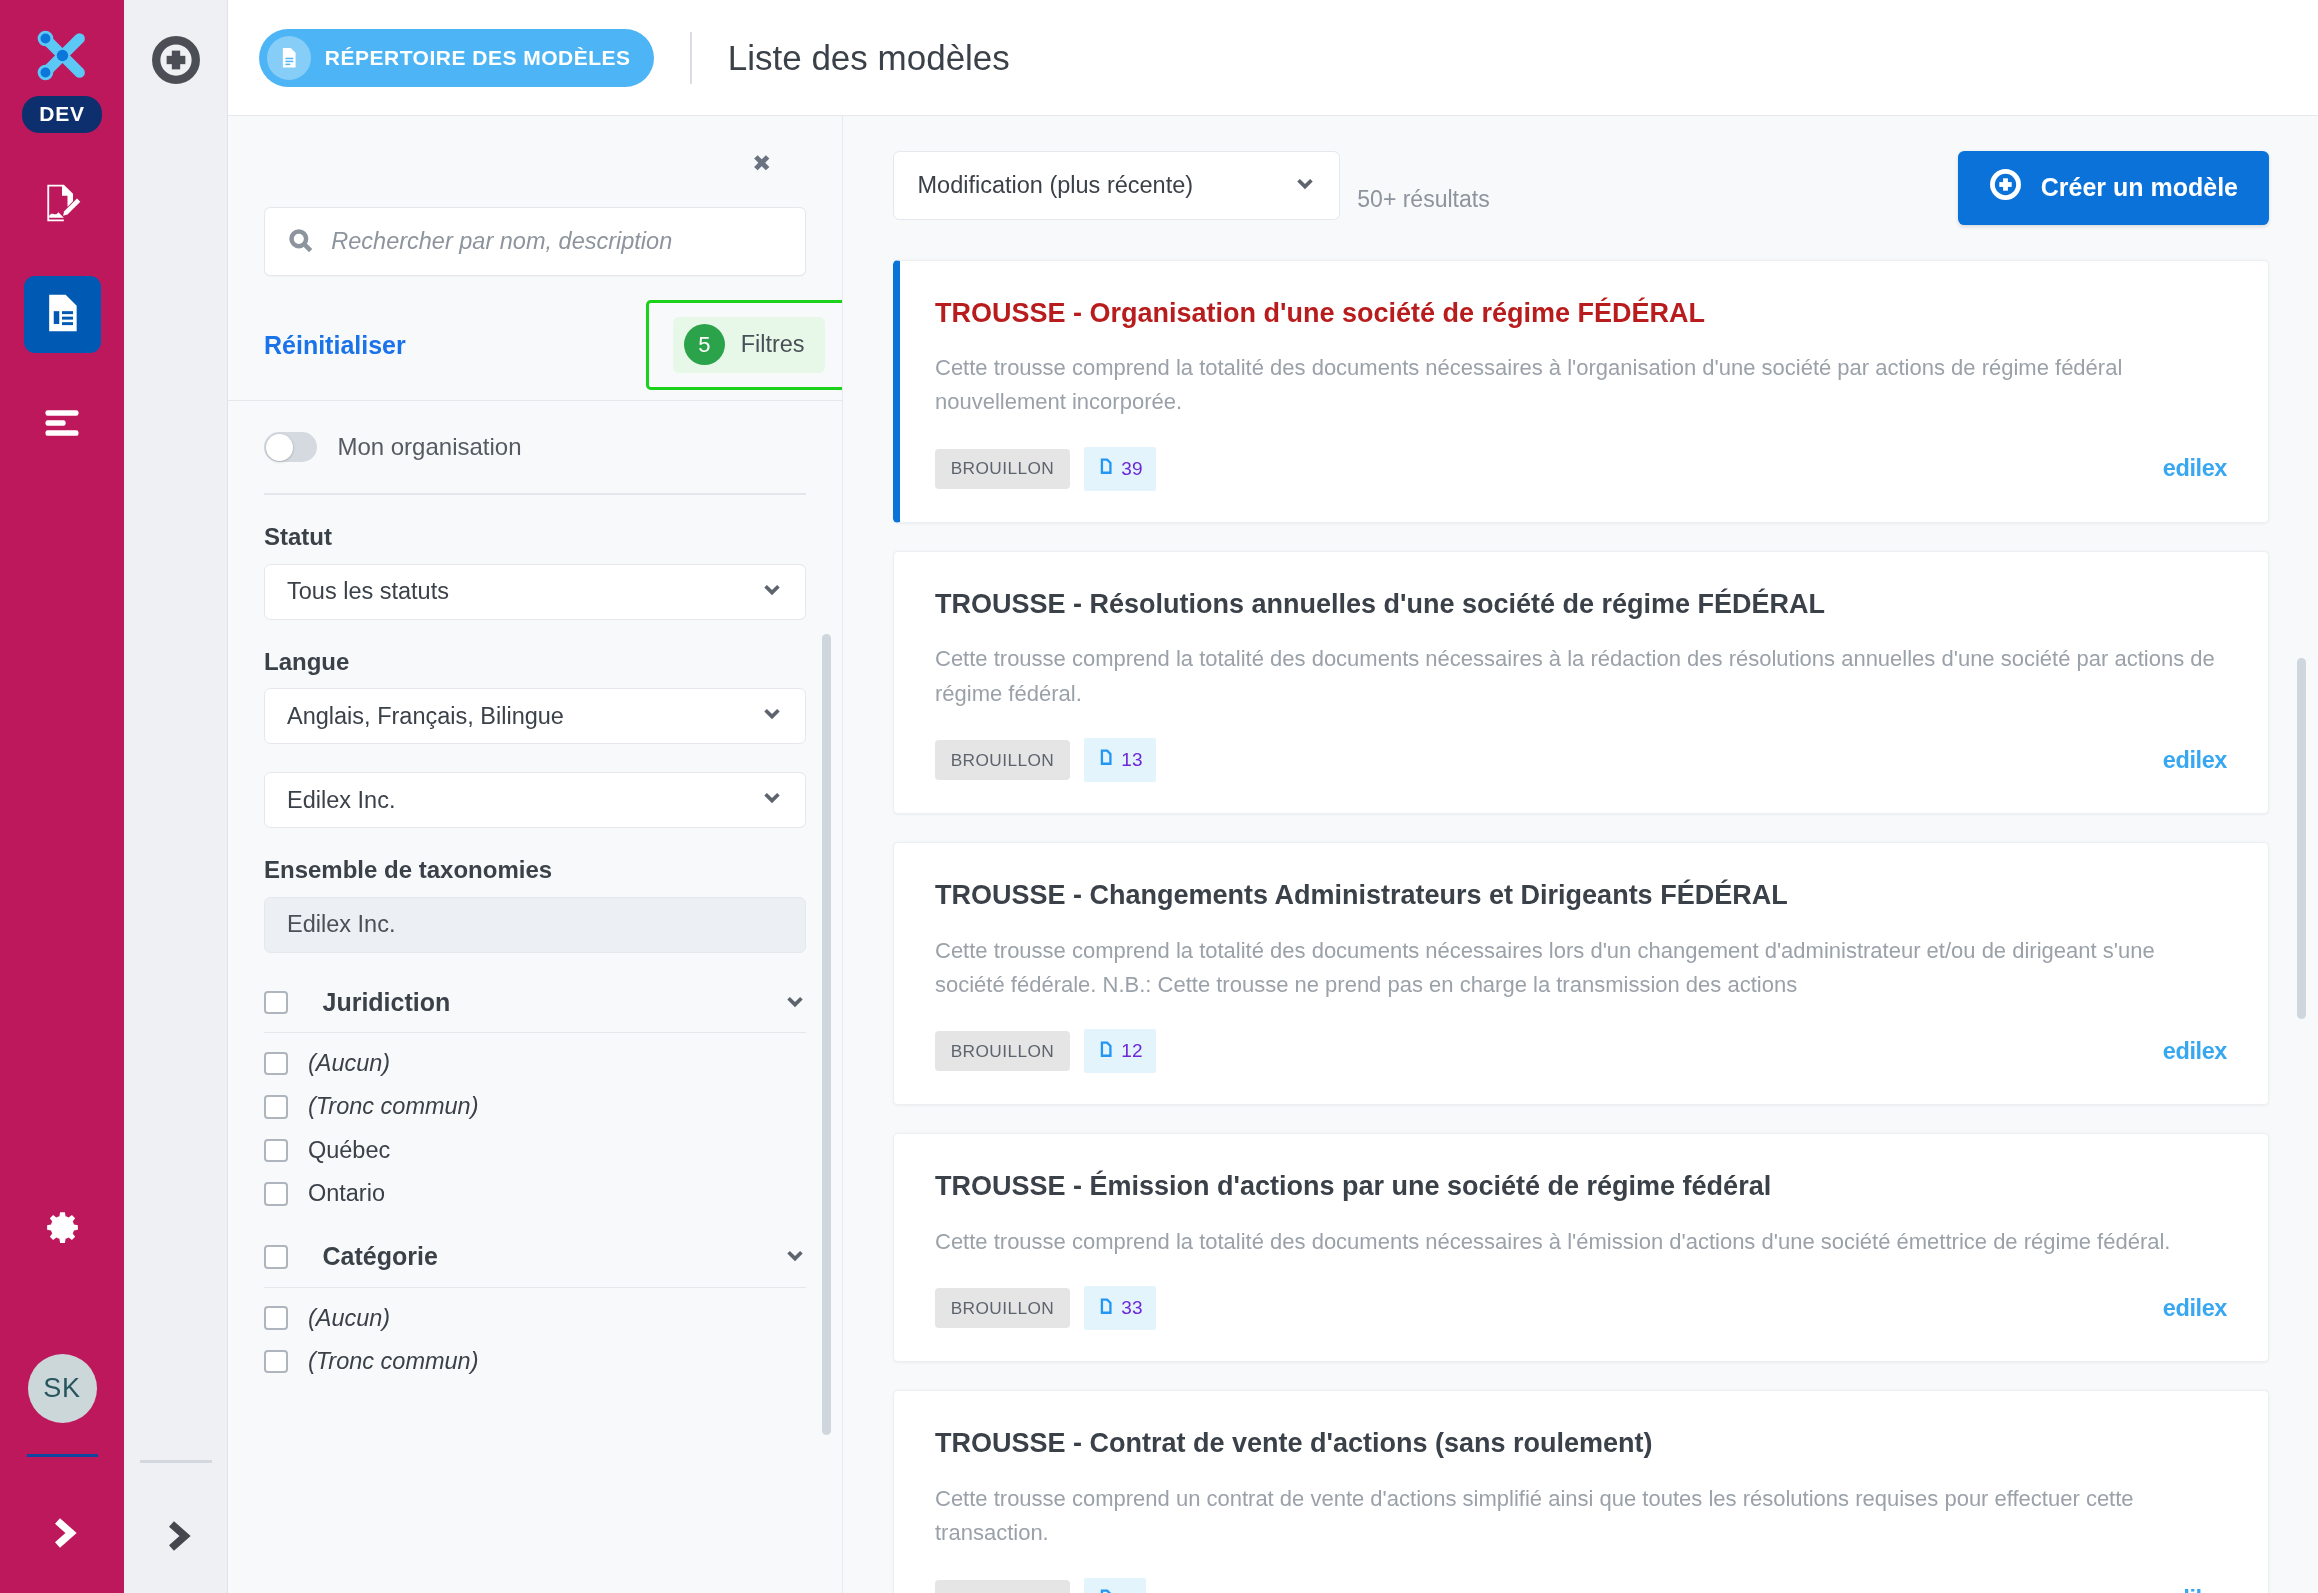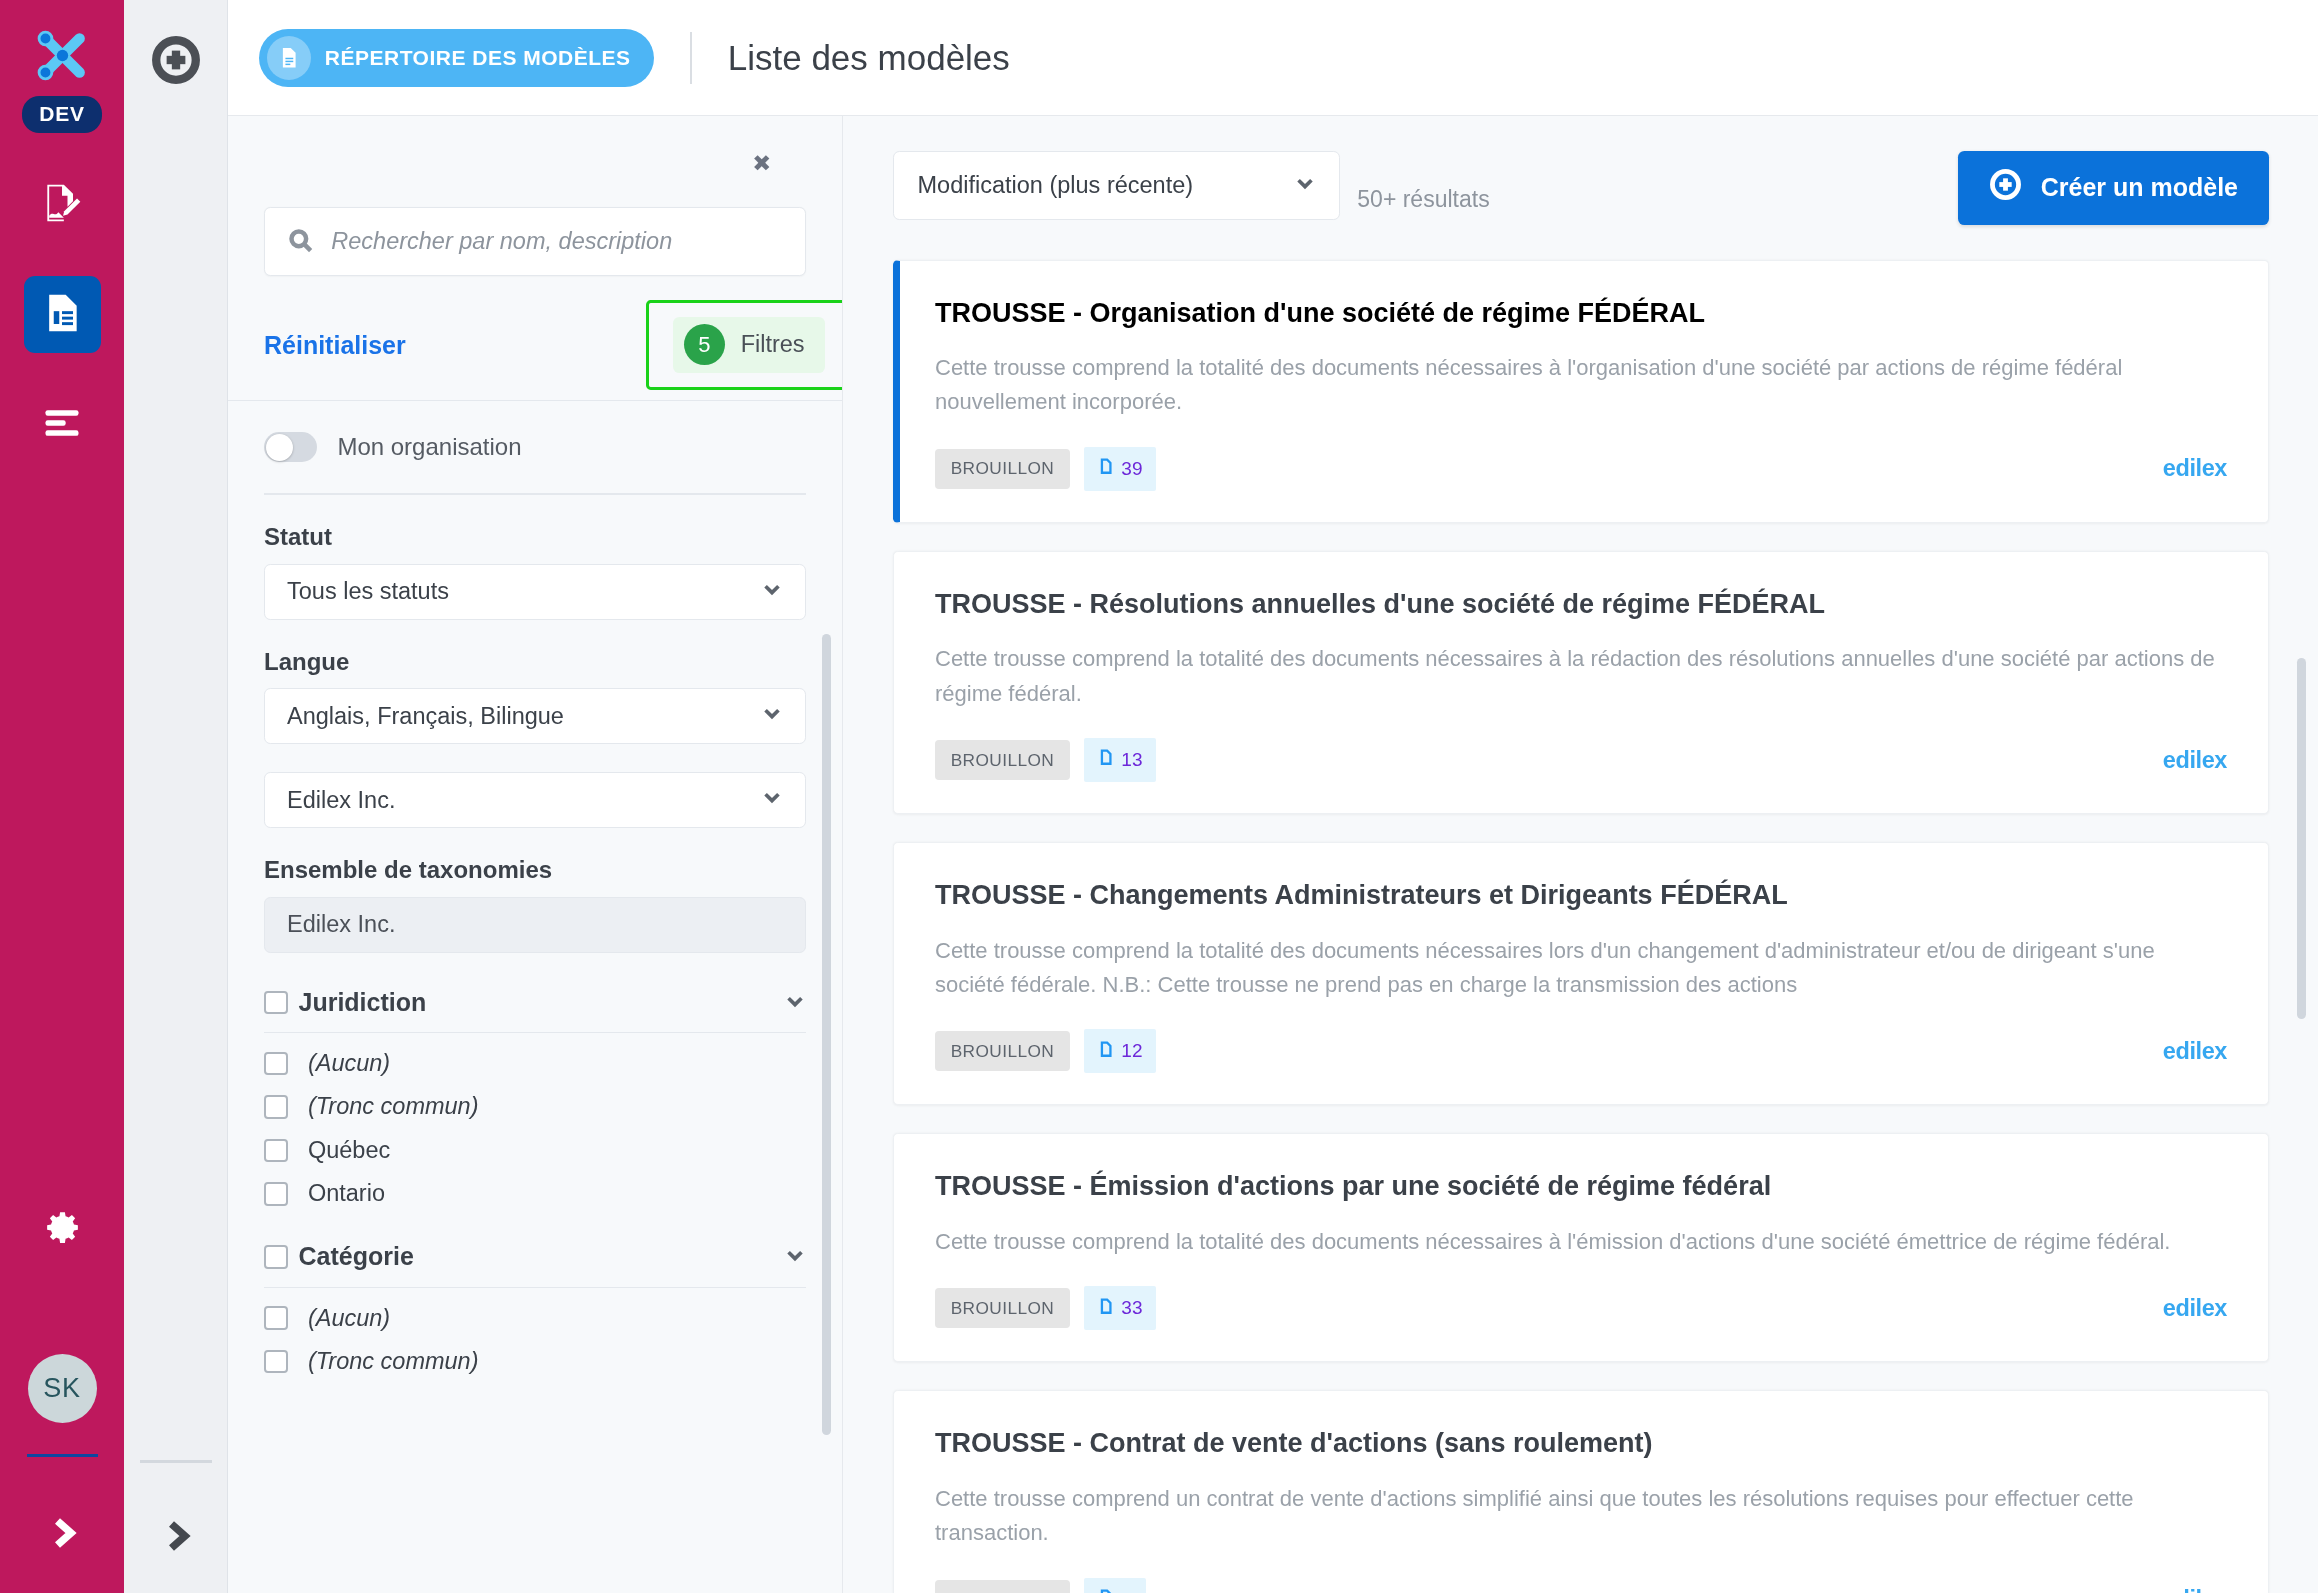--- a/index.html
+++ b/index.html
@@ -162,21 +162,21 @@
   .select {
     height: 56px; background:#fff; border:1.6px solid #e4e8ed; border-radius:6.3px;
     display:flex; align-items:center; justify-content:space-between;
     padding: 0 22px; font-size: 23.5px; color:#3b4149;
   }
   .select.readonly { background:#eceff3; border-color:#e4e8ed; color:#4b5058; }
   .chev { width: 22px; height: 22px; stroke:#5d646d; fill:none; stroke-width:4; }
 
   .grp { margin-top: 35px; }
   .grp-head {
-    display:flex; align-items:center; gap: 11px;
+    display:flex; align-items:center; gap: 35px;
     padding-bottom: 15.7px; border-bottom: 1.6px solid #e4e8ed;
   }
   .grp-head .grp-title { font-size: 25px; font-weight:bold; color:#3b4149; flex:1 1 auto;}
   .cbx {
     width: 23.5px; height: 23.5px; border: 2.4px solid #aeb5bd; border-radius: 3.9px;
     background:#fff; flex:0 0 auto;
   }
   .opt { display:flex; align-items:center; gap:20.4px; padding: 16.5px 0 0 0; }
   .opt-label { font-size: 23.5px; color:#3b4149; }
   .opt-label.italic { font-style: italic; }
@@ -210,21 +210,21 @@
 
   .cards { margin-top: 35px; }
   .card {
     background:#fff; border:1.6px solid #edf0f3; border-radius:4.7px;
     padding: 35px 41px 31px 41px; margin-bottom: 28px;
     box-shadow: 0 0.8px 2.4px rgba(0,0,0,.05);
     position:relative;
   }
   .card.active { border-left: 7.8px solid #0b72da; padding-left:35px; }
   .card-title { font-size: 27px; font-weight:bold; color:#3b4149; line-height:1.3;}
-  .card.active .card-title { color:#000000; }
+  .card.active .card-title { color:#b91c1c; }
   .card-desc {
     margin-top: 20.4px; font-size: 22px; color:#9aa1a9; line-height:1.56;
   }
   .card-foot { display:flex; align-items:center; margin-top: 27px; }
   .tag-draft {
     background:#e5e5e5; color:#5d646d; font-size:17.3px; letter-spacing:0.4px;
     padding: 9.4px 15.7px; border-radius:3.9px;
   }
   .tag-count {
     background:#e3f4fd; color:#6d28d9; font-size:19px;

